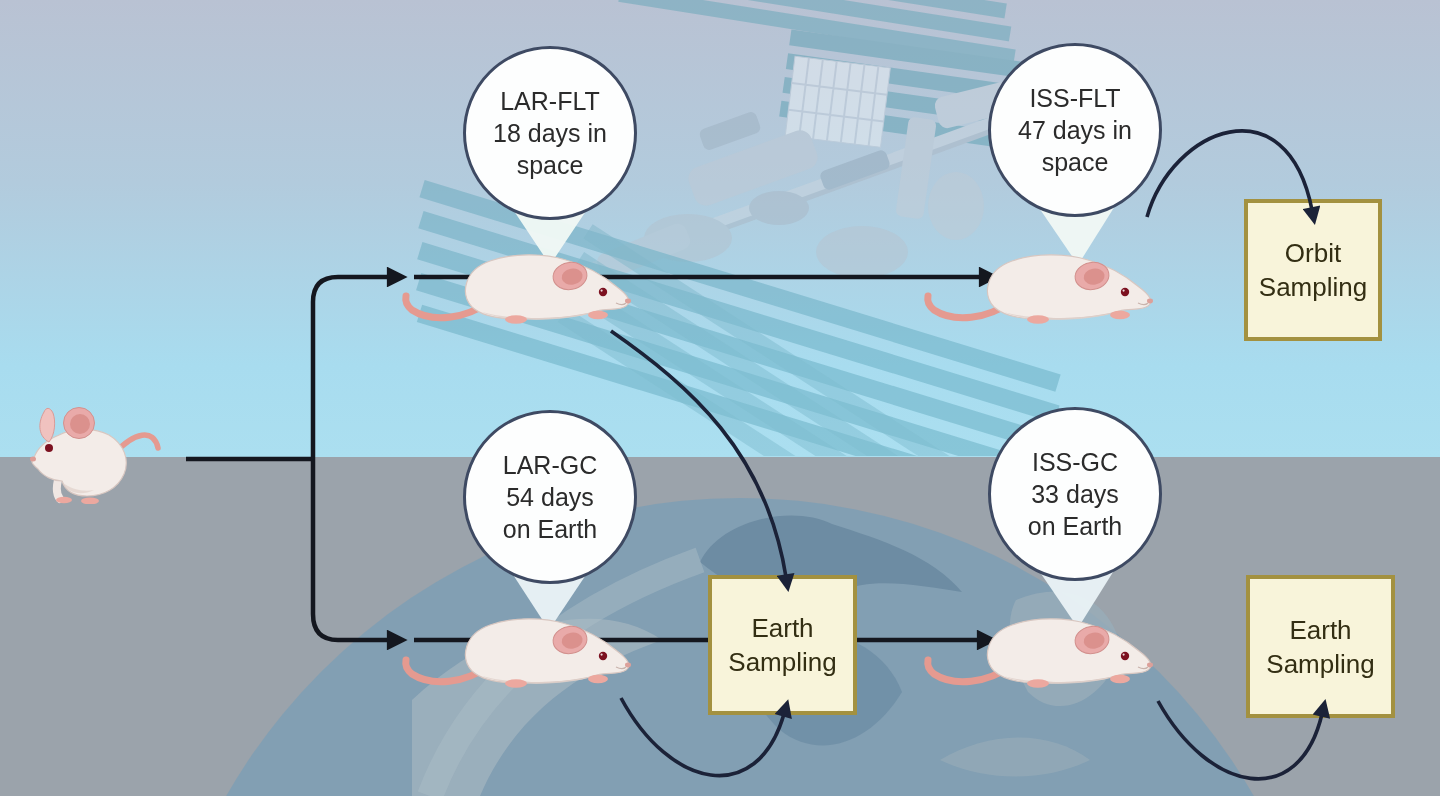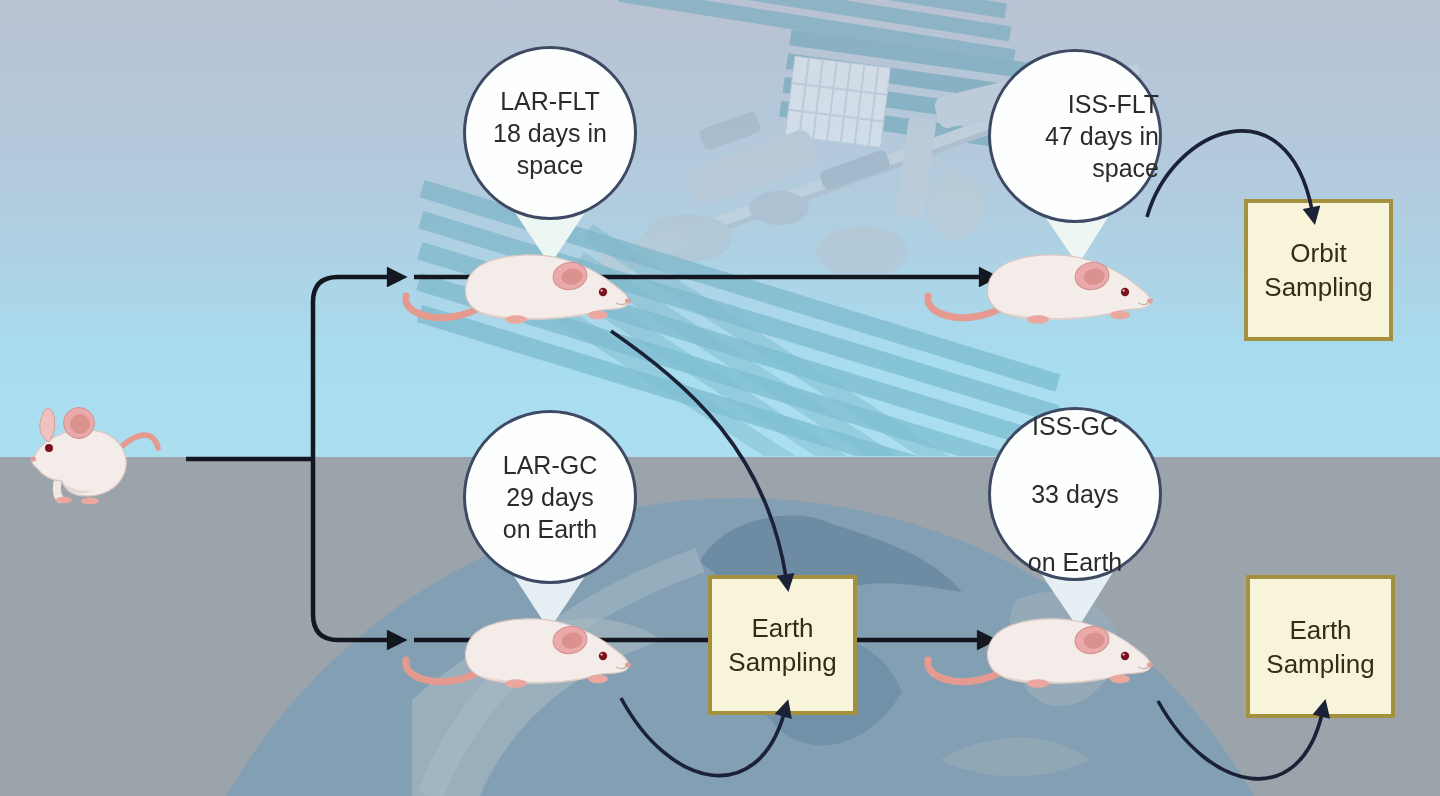--- a/index.html
+++ b/index.html
@@ -152,21 +152,21 @@
     </defs>
     <g fill="none" stroke="#14171f" stroke-width="4.5" stroke-linejoin="round">
       <path d="M186,459 L313,459"></path>
       <path d="M313,459 L313,302 Q313,277 338,277 L390,277" marker-end="url(#ah1)"></path>
       <path d="M313,459 L313,614 Q313,640 338,640 L390,640" marker-end="url(#ah1)"></path>
       <path d="M414,277 L982,277" marker-end="url(#ah1)"></path>
       <path d="M414,640 L980,640" marker-end="url(#ah1)"></path>
     </g>
   </svg>
 
-  <div class="sbox" style="left:1244px;top:199px;width:149px;height:142px;">
+  <div class="sbox" style="left:1244px;top:199px;width:138px;height:142px;">
     <div>Orbit</div>
     <div>Sampling</div>
   </div>
   <div class="sbox" style="left:708px;top:575px;width:149px;height:140px;">
     <div>Earth</div>
     <div>Sampling</div>
   </div>
   <div class="sbox" style="left:1246px;top:575px;width:149px;height:143px;">
     <div>Earth</div>
     <div>Sampling</div>
@@ -186,31 +186,31 @@
     </svg>
   <svg class="mouse" style="left:920px;top:614px;" width="240" height="78" viewBox="0 0 240 78">
       <use href="#crouch-mouse"></use>
     </svg>
 
   <div class="bubble" style="left:463px;top:46px;">
     <div>LAR-FLT</div>
     <div>18 days in</div>
     <div>space</div>
   </div>
-  <div class="bubble" style="left:988px;top:49px;align-items:flex-end;">
+  <div class="bubble" style="left:988px;top:43px;">
     <div>ISS-FLT</div>
     <div>47 days in</div>
     <div>space</div>
   </div>
   <div class="bubble" style="left:463px;top:410px;justify-content:center;">
     <div>LAR-GC</div>
-    <div>29 days</div>
+    <div>54 days</div>
     <div>on Earth</div>
   </div>
-  <div class="bubble" style="left:988px;top:407px;justify-content:space-between;">
+  <div class="bubble" style="left:988px;top:407px;">
     <div>ISS-GC</div>
     <div>33 days</div>
     <div>on Earth</div>
   </div>
 
   <svg id="arrows-front" class="layer" viewBox="0 0 1440 796">
     <defs>
       <marker id="ah2" viewBox="0 0 10 10" refX="1.5" refY="5" markerWidth="5.6" markerHeight="5" orient="auto">
         <path d="M0,0 L10,5 L0,10 Z" fill="#1b2238"></path>
       </marker>

